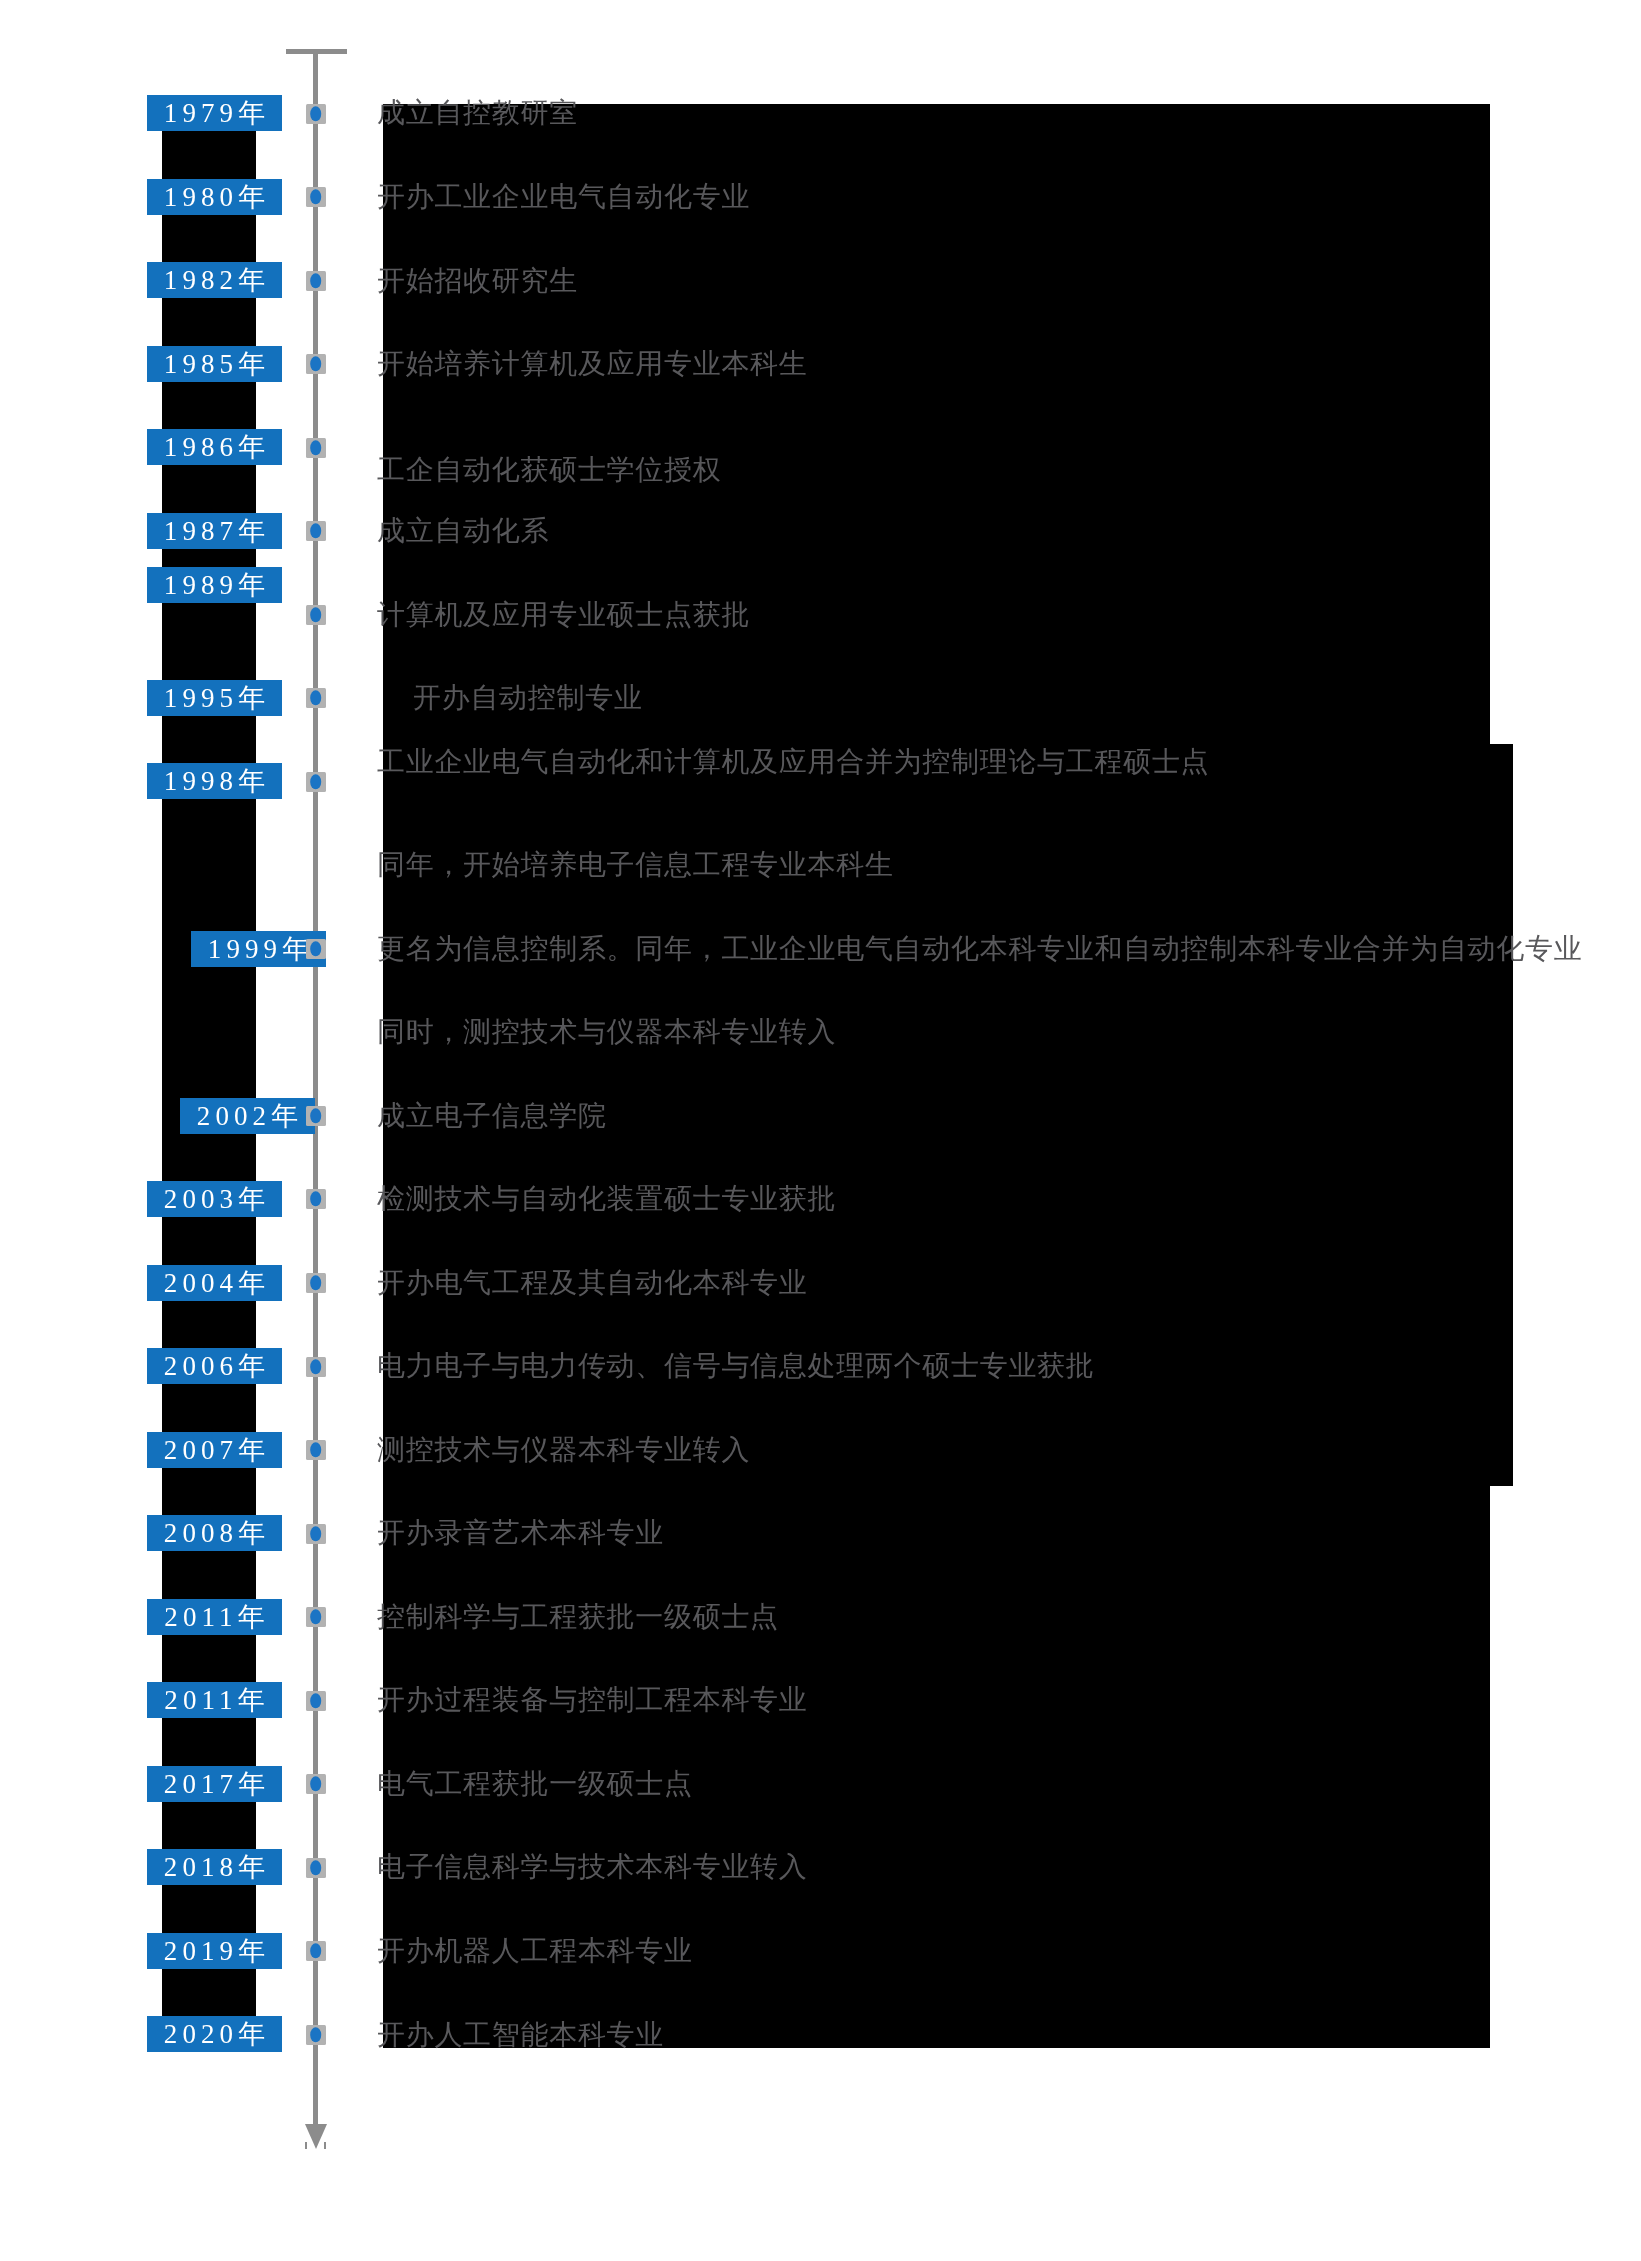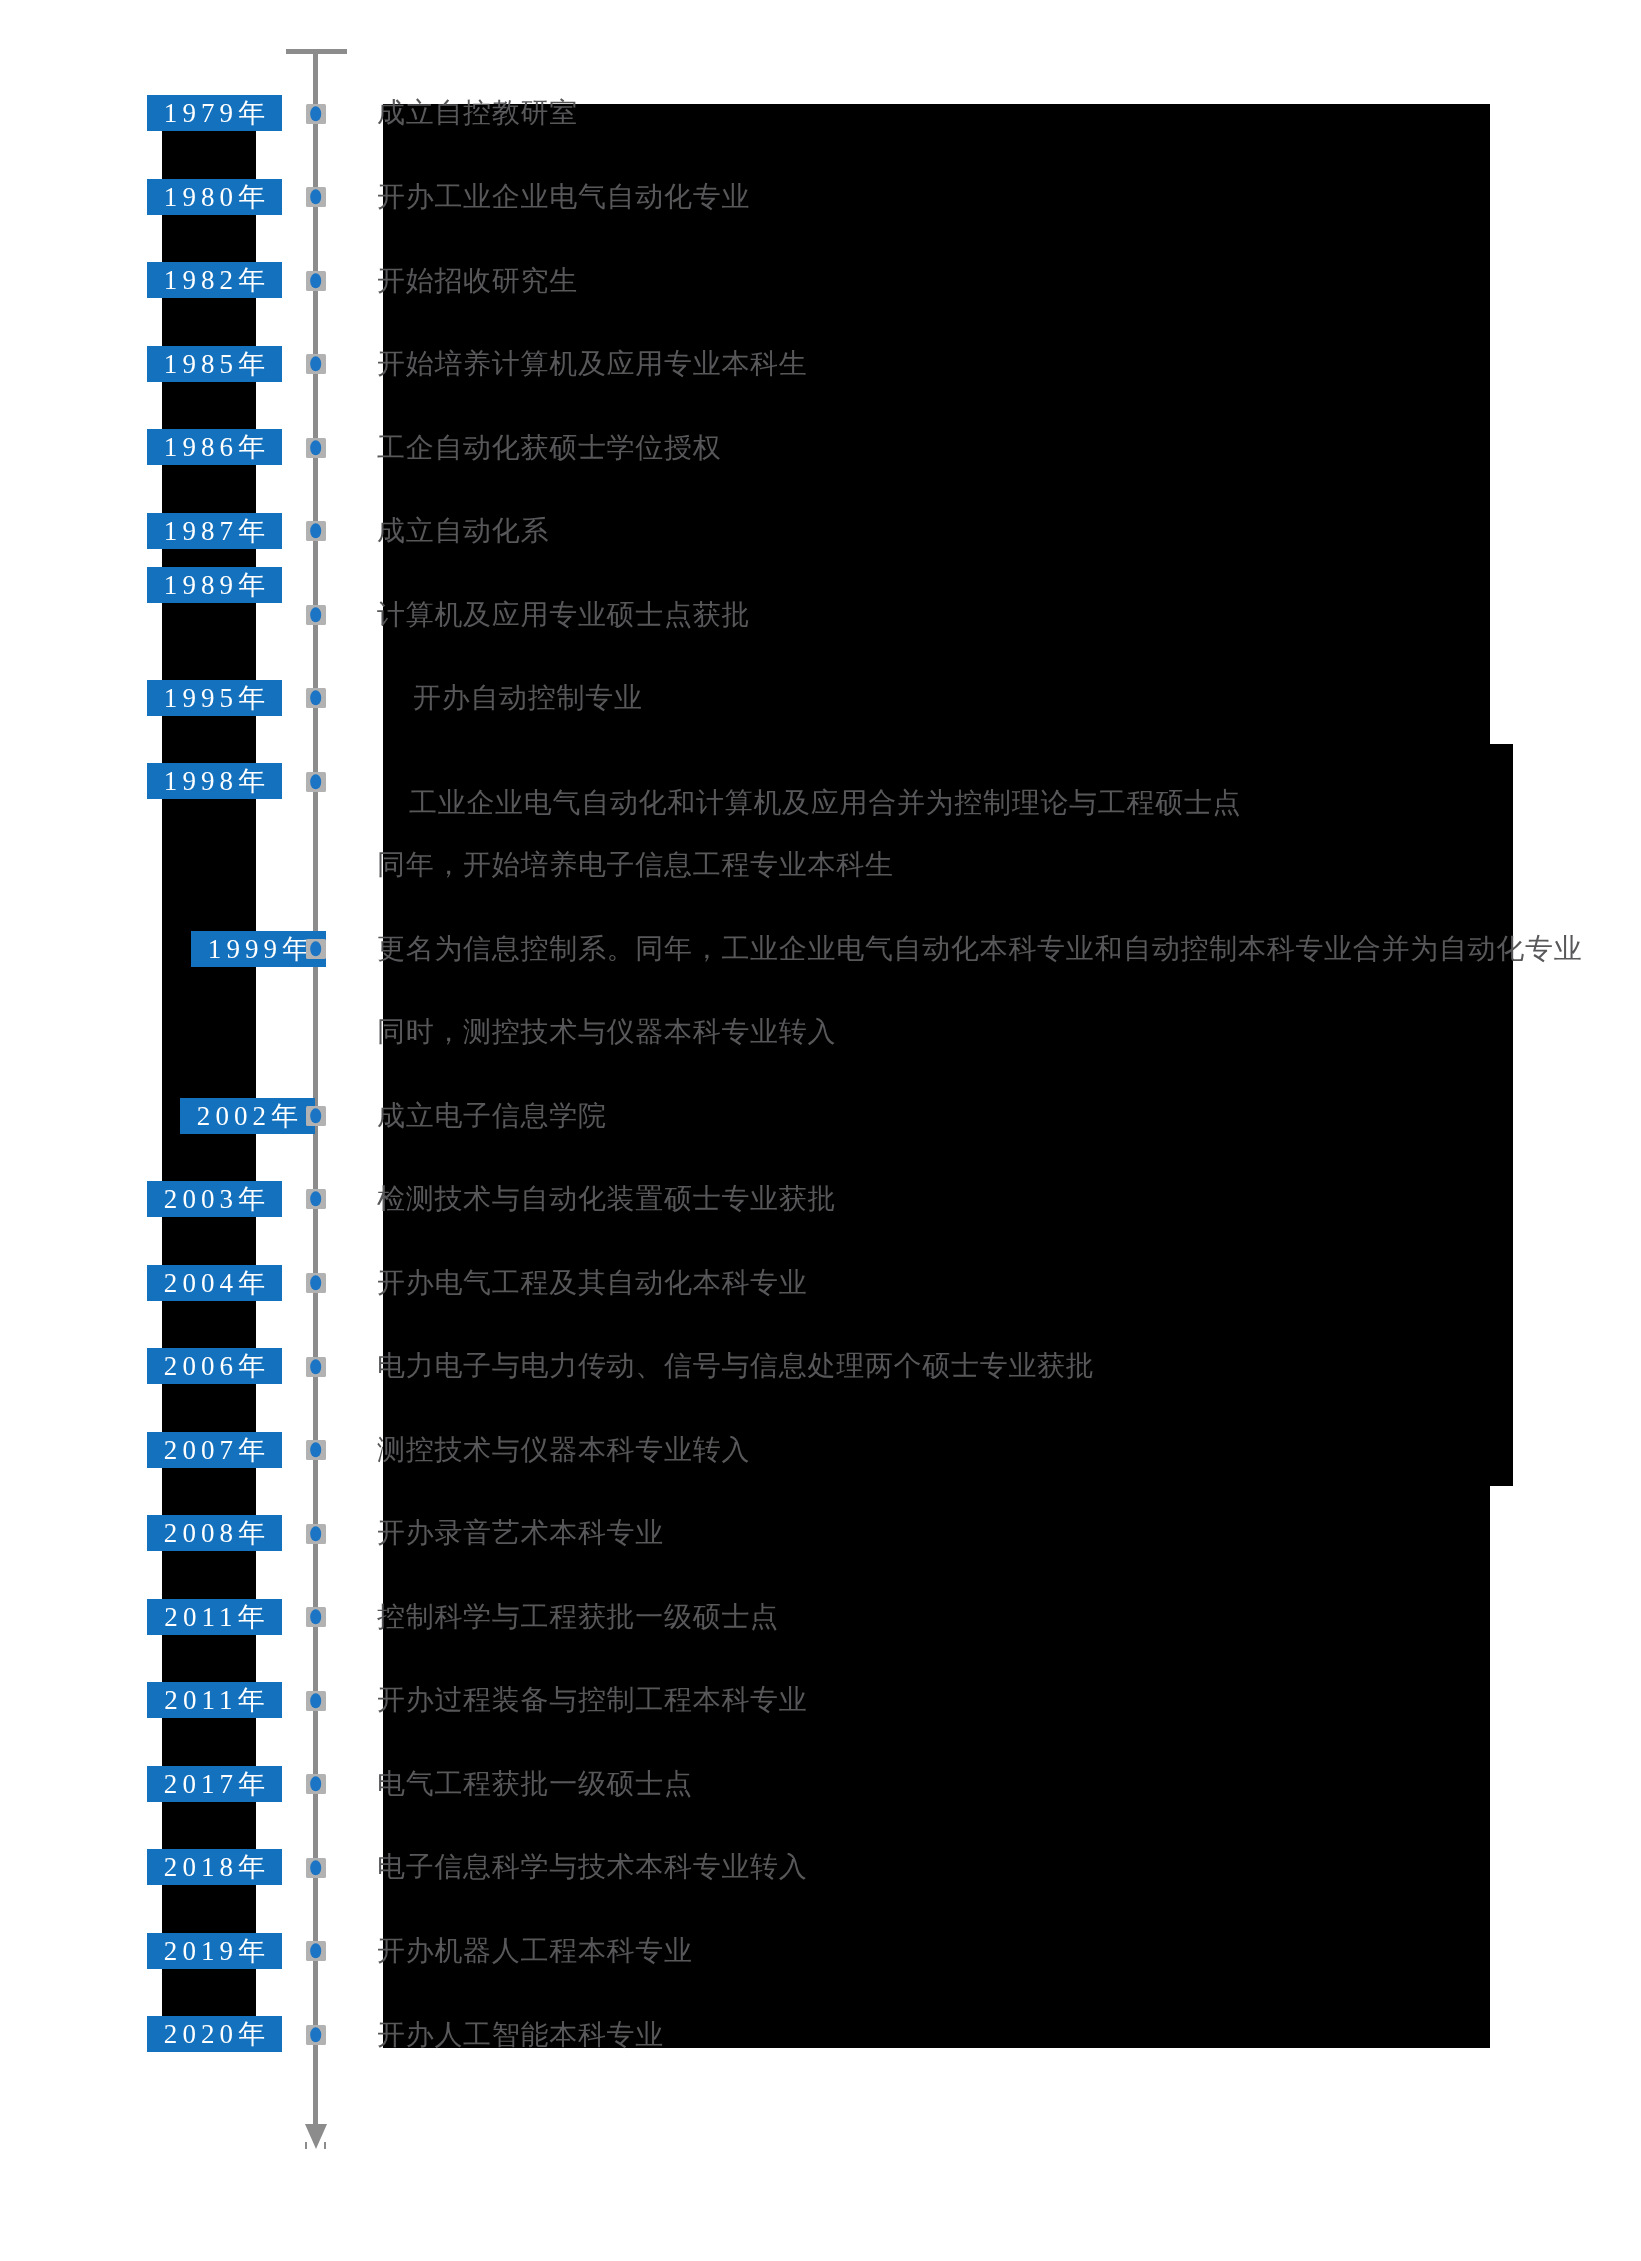--- a/index.html
+++ b/index.html
@@ -74,21 +74,21 @@
     <div class="marker" style="top: 354px;">
       <div class="marker-dot"></div>
     </div>
     <div class="evt" style="top: 364px;">开始培养计算机及应用专业本科生</div>
     <div class="badge" style="top: 429px;">
       <span>1986年</span>
     </div>
     <div class="marker" style="top: 438px;">
       <div class="marker-dot"></div>
     </div>
-    <div class="evt" style="top: 448px;">工企自动化获硕士学位授权</div>
+    <div class="evt" style="top: 470px;">工企自动化获硕士学位授权</div>
     <div class="badge" style="top: 513px;">
       <span>1987年</span>
     </div>
     <div class="marker" style="top: 521px;">
       <div class="marker-dot"></div>
     </div>
     <div class="evt" style="top: 531px;">成立自动化系</div>
     <div class="badge" style="top: 567px;">
       <span>1989年</span>
     </div>
@@ -102,21 +102,21 @@
     <div class="marker" style="top: 688px;">
       <div class="marker-dot"></div>
     </div>
     <div class="evt" style="top: 698px; margin-left: 36px;">开办自动控制专业</div>
     <div class="badge" style="top: 763px;">
       <span>1998年</span>
     </div>
     <div class="marker" style="top: 772px;">
       <div class="marker-dot"></div>
     </div>
-    <div class="evt" style="top: 803px; margin-left: 32px;">工业企业电气自动化和计算机及应用合并为控制理论与工程硕士点</div>
+    <div class="evt" style="top: 762px;">工业企业电气自动化和计算机及应用合并为控制理论与工程硕士点</div>
     <div class="evt" style="top: 865px;">同年，开始培养电子信息工程专业本科生</div>
     <div class="badge" style="top: 931px; margin-left: 44px;">
       <span>1999年</span>
     </div>
     <div class="marker" style="top: 939px;">
       <div class="marker-dot"></div>
     </div>
     <div class="evt" style="top: 949px;">更名为信息控制系。同年，工业企业电气自动化本科专业和自动控制本科专业合并为自动化专业</div>
     <div class="evt" style="top: 1032px;">同时，测控技术与仪器本科专业转入</div>
     <div class="badge" style="top: 1098px; margin-left: 33px;">

